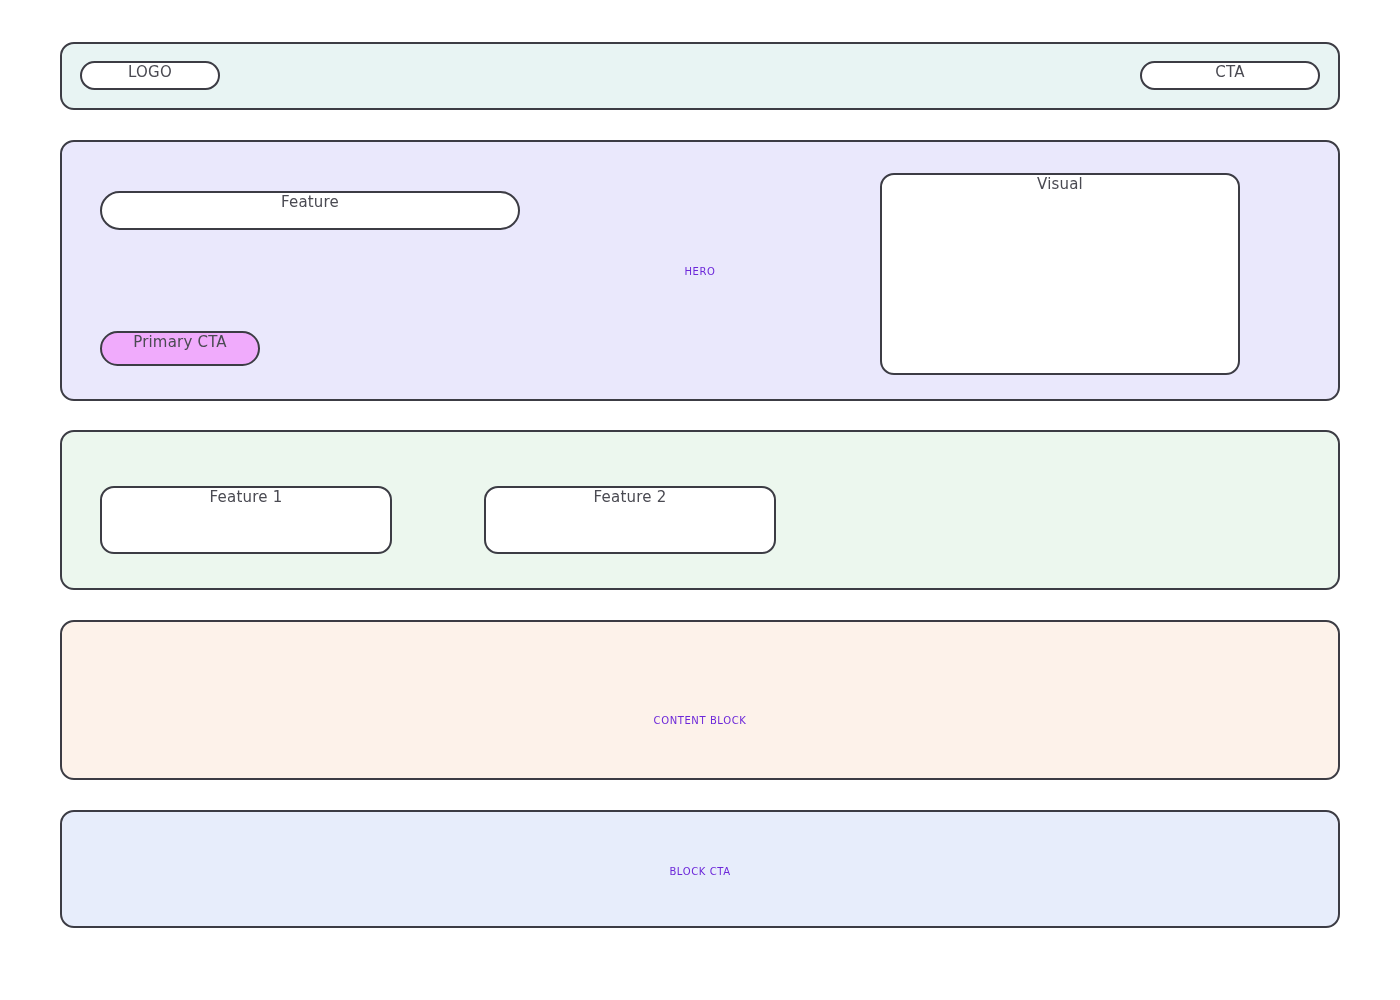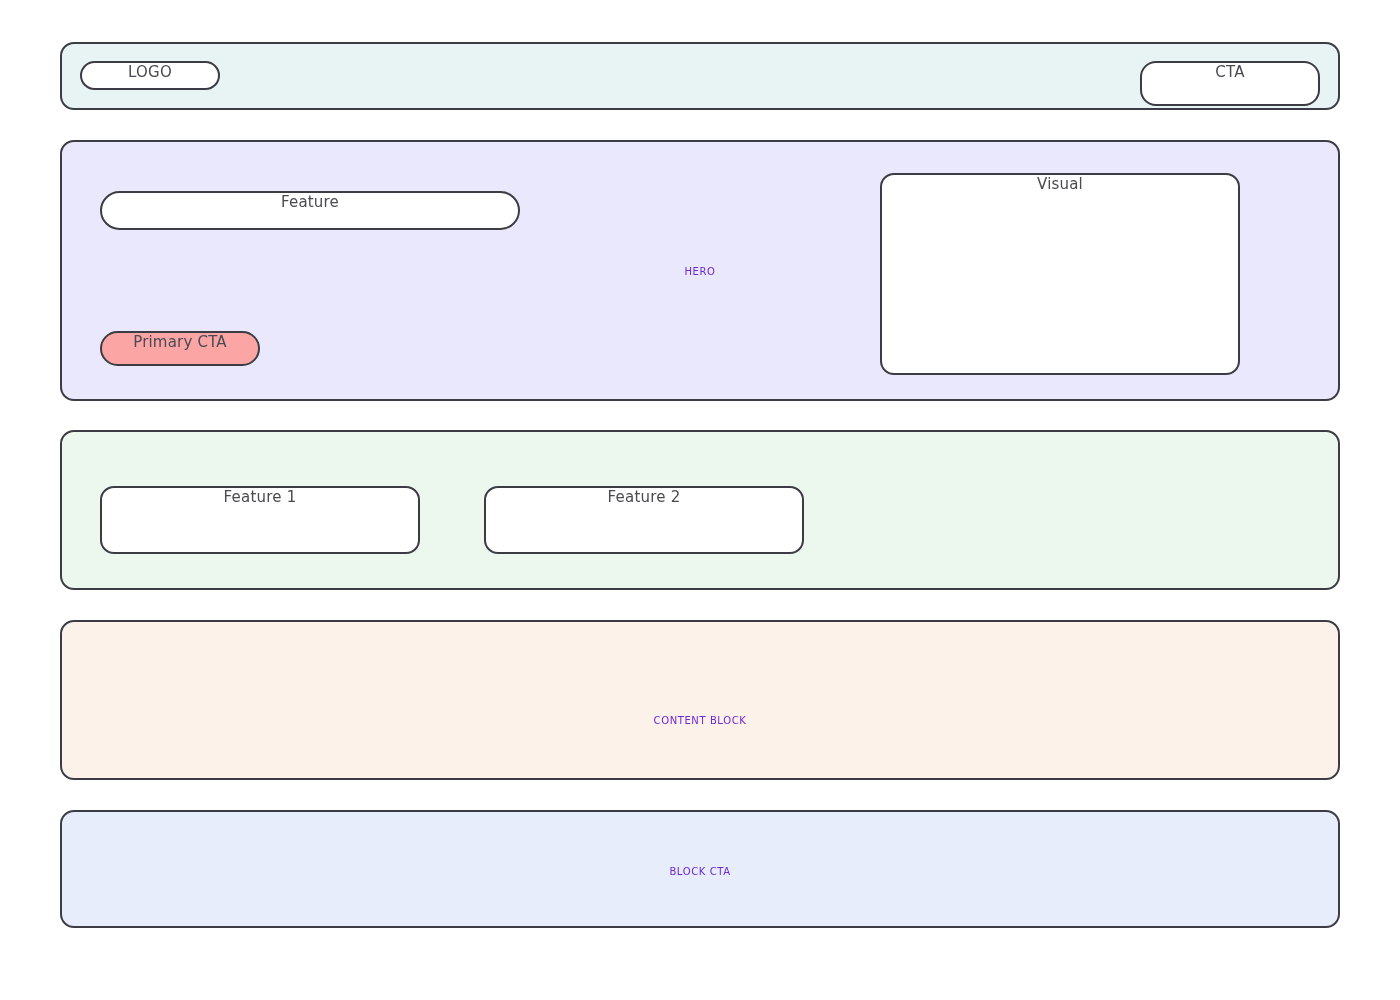--- a/index.html
+++ b/index.html
@@ -59,21 +59,21 @@
     width: 1280px; height: 68px;
     background: #e8f4f3;
   }
   #logo-pill {
     left: 80px; top: 61px;
     width: 140px; height: 29px;
     border-radius: 16px;
   }
   #header-cta-pill {
     left: 1140px; top: 61px;
-    width: 180px; height: 45px;
+    width: 180px; height: 29px;
     border-radius: 16px;
   }
 
   
   #hero-section {
     left: 60px; top: 140px;
     width: 1280px; height: 261px;
     background: #eae8fc;
   }
   #hero-headline-box {
@@ -100,21 +100,21 @@
   #hero-section-label { left: 700px; top: 271px; }
 
   
   #features-section {
     left: 60px; top: 430px;
     width: 1280px; height: 160px;
     background: #ecf7ee;
   }
   .feature-card {
     top: 486px;
-    width: 320px; height: 68px;
+    width: 292px; height: 68px;
     border-radius: 14px;
   }
   #feature-card-1 { left: 100px; }
   #feature-card-2 { left: 484px; }
   #feature-card-3 { left: 820px; }
 
   
   #content-block-section {
     left: 60px; top: 620px;
     width: 1280px; height: 160px;
@@ -147,21 +147,21 @@
 
   <div class="wf-section" id="hero-section" style="background: rgb(234, 232, 252);"></div>
 
   <div class="wf-section-label" id="hero-section-label">HERO</div>
 
   <div class="wf-box" id="hero-headline-box">
     <span class="wf-label">Feature</span>
   </div>
 
 
-  <div class="wf-box" id="hero-primary-cta" style="background: #fca5a5;">
+  <div class="wf-box" id="hero-primary-cta" style="background: #f0abfc;">
     <span class="wf-label">Primary CTA</span>
   </div>
 
   <div class="wf-box" id="hero-visual-box">
     <span class="wf-label">Visual</span>
   </div>
 
   <div class="wf-section" id="features-section" style="background: rgb(236, 247, 238);"></div>
 
   <div class="wf-box feature-card" id="feature-card-1">

